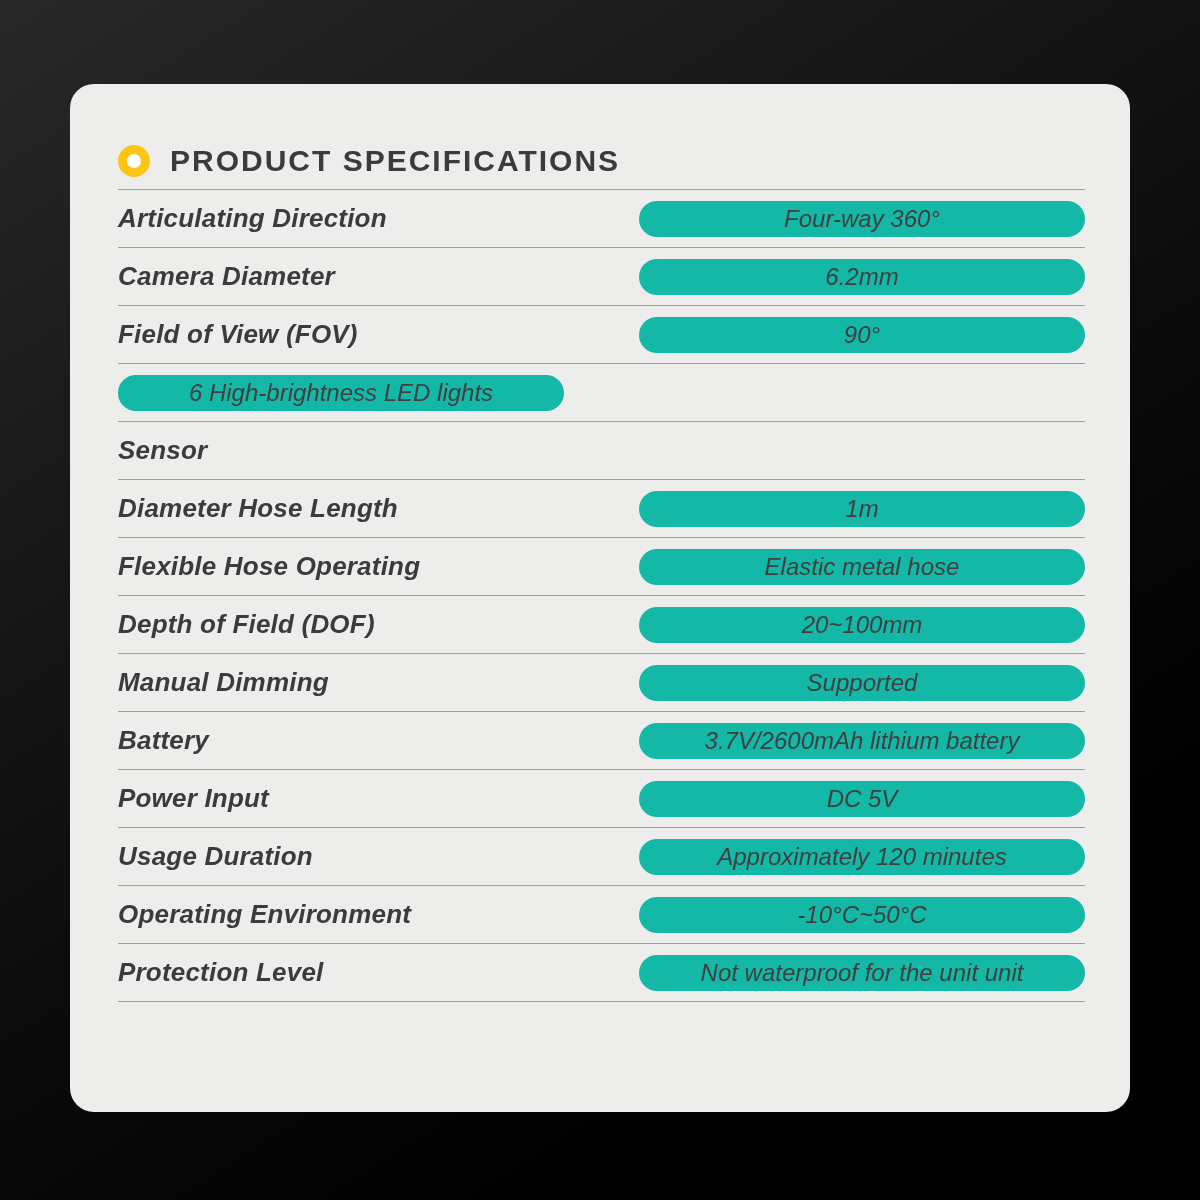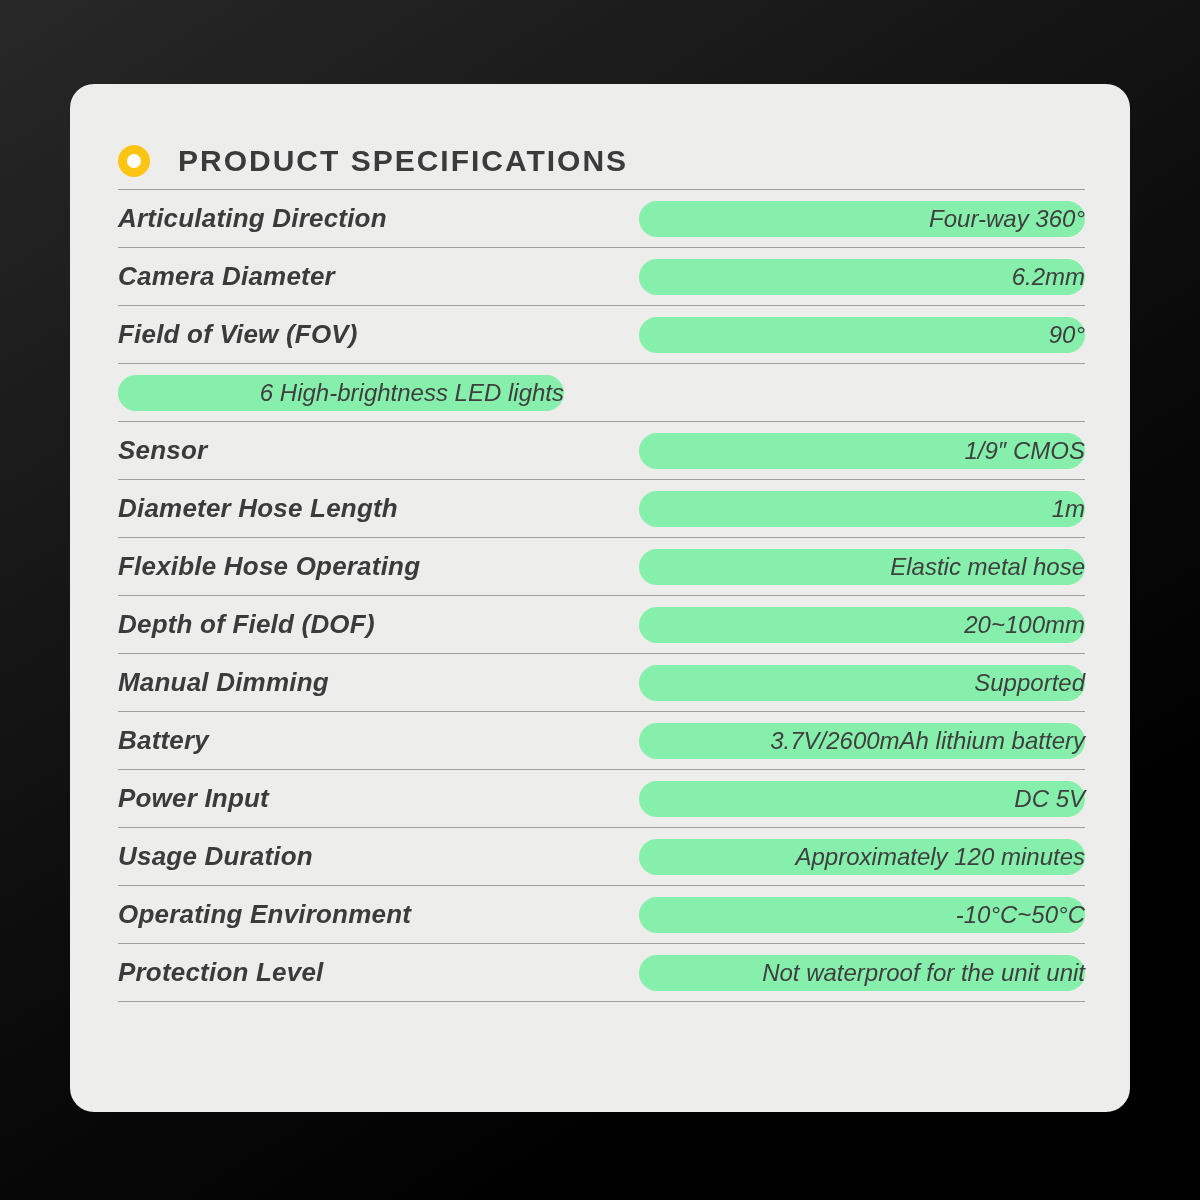--- a/index.html
+++ b/index.html
@@ -23,21 +23,21 @@
       width: 1060px;
       height: 1028px;
       background: #EDEDEC;
       border-radius: 24px;
       padding: 0 45px 0 48px;
     }
     .header {
       height: 106px;
       display: flex;
       align-items: center;
-      gap: 28px;
+      gap: 20px;
       padding-top: 48px;
       border-bottom: 1px solid #9e9e9e;
     }
     .donut {
       display: inline-block;
       width: 32px;
       height: 32px;
       border: 9px solid #FDC513;
       background: #ffffff;
       border-radius: 50%;
@@ -62,25 +62,25 @@
     .label {
       font-size: 26px;
       font-weight: 700;
       color: #3b3b3b;
       letter-spacing: 0.2px;
       white-space: nowrap;
     }
     .pill {
       width: 446px;
       height: 36px;
-      background: #86efac;
+      background: #14b8a6;
       border-radius: 18px;
       display: flex;
       align-items: center;
-      justify-content: flex-end;
+      justify-content: center;
       flex: 0 0 auto;
     }
     .pill-text {
       font-size: 24px;
       font-weight: 400;
       color: #3f3f3f;
       white-space: nowrap;
     }
   </style>
 </head>
@@ -116,23 +116,20 @@
     </div>
 
     <div class="row">
       <div class="pill">
         <span class="pill-text">6 High-brightness LED lights</span>
       </div>
     </div>
 
     <div class="row">
       <div class="label">Sensor</div>
-      <div class="pill">
-        <span class="pill-text">1/9″ CMOS</span>
-      </div>
     </div>
 
 
     <div class="row">
       <div class="label">Diameter Hose Length</div>
       <div class="pill">
         <span class="pill-text">1m</span>
       </div>
     </div>
 

